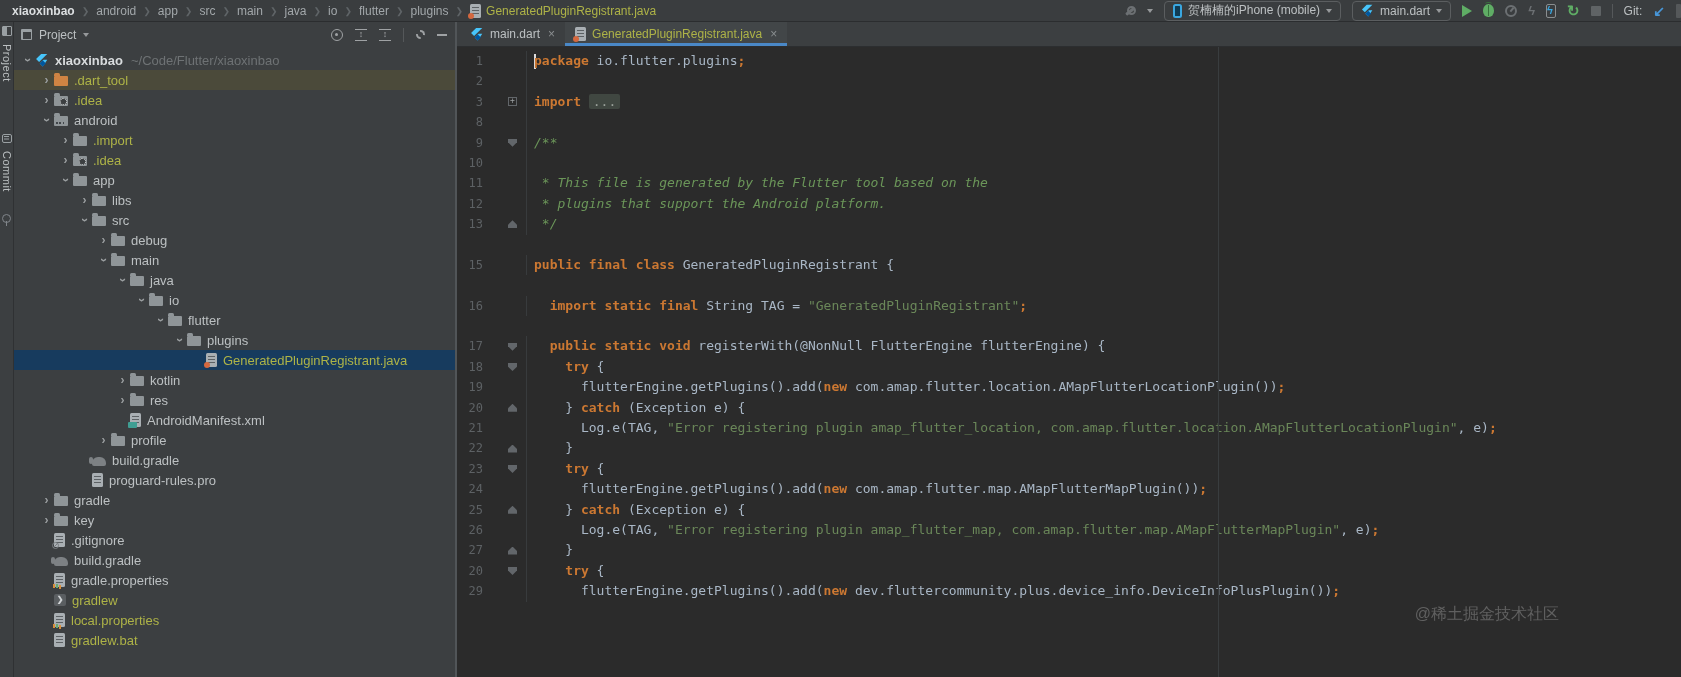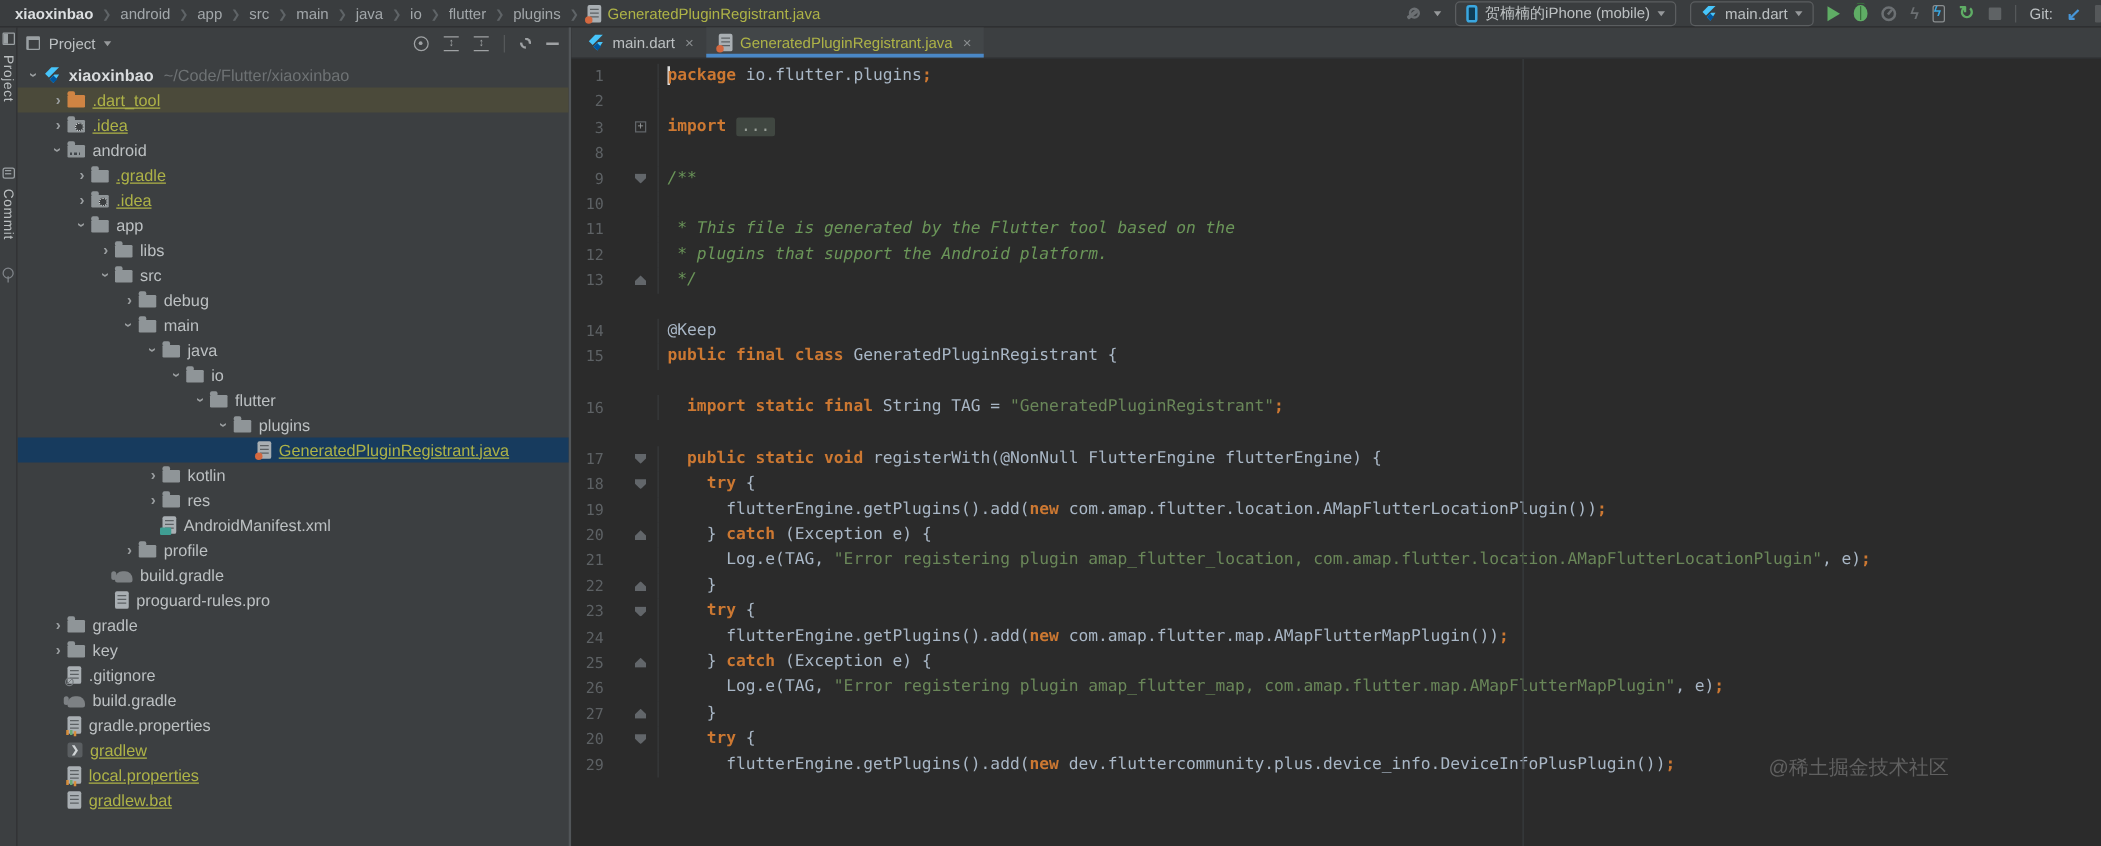--- a/index.html
+++ b/index.html
@@ -69,21 +69,21 @@
   .i-expand, .i-collapse { width:12px; height:12px; border-top:1.5px solid #9fa2a4; border-bottom:1.5px solid #9fa2a4; color:#9fa2a4; font-size:9px; line-height:9px; text-align:center; }
   .i-gear { width:9px; height:9px; border:2.5px dashed #9fa2a4; border-radius:50%; }
   .i-hide { width:10px; height:2px; background:#9fa2a4; }
   .tree { flex:1; padding-top:3px; font-size:13px; color:#bcc0c2; overflow:hidden; }
   .trow { height:20px; display:flex; align-items:center; white-space:nowrap; }
   .trow.sel { background:#173b5e; }
   .trow.hl  { background:#4b4a3a; }
   .chev { width:15px; flex:0 0 15px; text-align:center; color:#9b9fa1; font-size:12px; line-height:1; font-weight:bold; }
   .chev.exp { transform:rotate(90deg); }
   .tlabel { margin-left:6px; }
-  .tlabel.olive { color:#aeb347;text-decoration:underline; }
+  .tlabel.olive { color:#aeb347; }
   .tlabel.bold { font-weight:bold; color:#d8dbdd; }
   .textra { margin-left:8px; color:#6e7274; }
   
   .tico { flex:0 0 auto; }
   .i-folder { width:14px; height:10px; background:#8f9598; border-radius:1px; position:relative; margin-top:1px; }
   .i-folder::before { content:""; position:absolute; left:0; top:-2.5px; width:6px; height:3px; background:inherit; border-radius:1.5px 1.5px 0 0; }
   .i-folder.ex { background:#cf8443; }
   .i-folder.idea::after { content:""; position:absolute; right:1px; bottom:1px; width:5px; height:5px; background:#3c3f41; border-radius:50%; border:1px dotted #d3d7d9; }
   .i-folder.mod::after { content:""; position:absolute; left:2px; bottom:2px; width:8px; height:2px; background:repeating-linear-gradient(to right,#41464a 0 2px,transparent 2px 3.5px); }
   .i-flutter svg, .tab-ic svg { display:block; }
@@ -231,21 +231,21 @@
           <span class="tlabel olive">.idea</span>
         </div>
         <div class="trow" style="padding-left: 25px;">
           <span class="chev exp">›</span>
           <span class="i-folder mod tico"></span>
           <span class="tlabel ">android</span>
         </div>
         <div class="trow" style="padding-left: 44px;">
           <span class="chev">›</span>
           <span class="i-folder tico"></span>
-          <span class="tlabel olive">.gradle</span>
+          <span class="tlabel olive">.import</span>
         </div>
         <div class="trow" style="padding-left: 44px;">
           <span class="chev">›</span>
           <span class="i-folder idea tico"></span>
           <span class="tlabel olive">.idea</span>
         </div>
         <div class="trow" style="padding-left: 44px;">
           <span class="chev exp">›</span>
           <span class="i-folder tico"></span>
           <span class="tlabel ">app</span>
@@ -434,25 +434,20 @@
         </div>
         <div class="crow">
           <span class="lnum">13</span>
           <span class="fcol">
             <span class="fm end"></span>
           </span>
           <span class="ctext"><span class="sg cm"> */</span></span>
         </div>
         <div class="spacer"></div>
         <div class="crow">
-          <span class="lnum">14</span>
-          <span class="fcol"></span>
-          <span class="ctext"><span class="sg pl">@Keep</span></span>
-        </div>
-        <div class="crow">
           <span class="lnum">15</span>
           <span class="fcol"></span>
           <span class="ctext"><span class="sg kw">public final class</span><span class="sg pl"> GeneratedPluginRegistrant {</span></span>
         </div>
         <div class="spacer"></div>
         <div class="crow">
           <span class="lnum">16</span>
           <span class="fcol"></span>
           <span class="ctext"><span class="sg kw">  import static final</span><span class="sg pl"> String TAG = </span><span class="sg str">"GeneratedPluginRegistrant"</span><span class="sg kw">;</span></span>
         </div>

